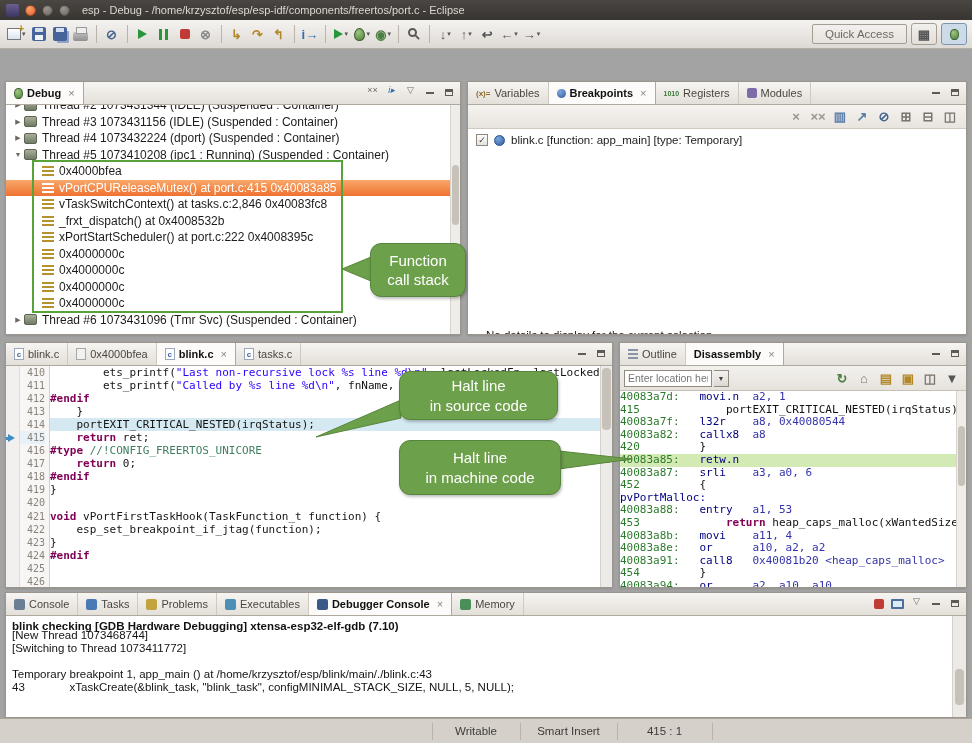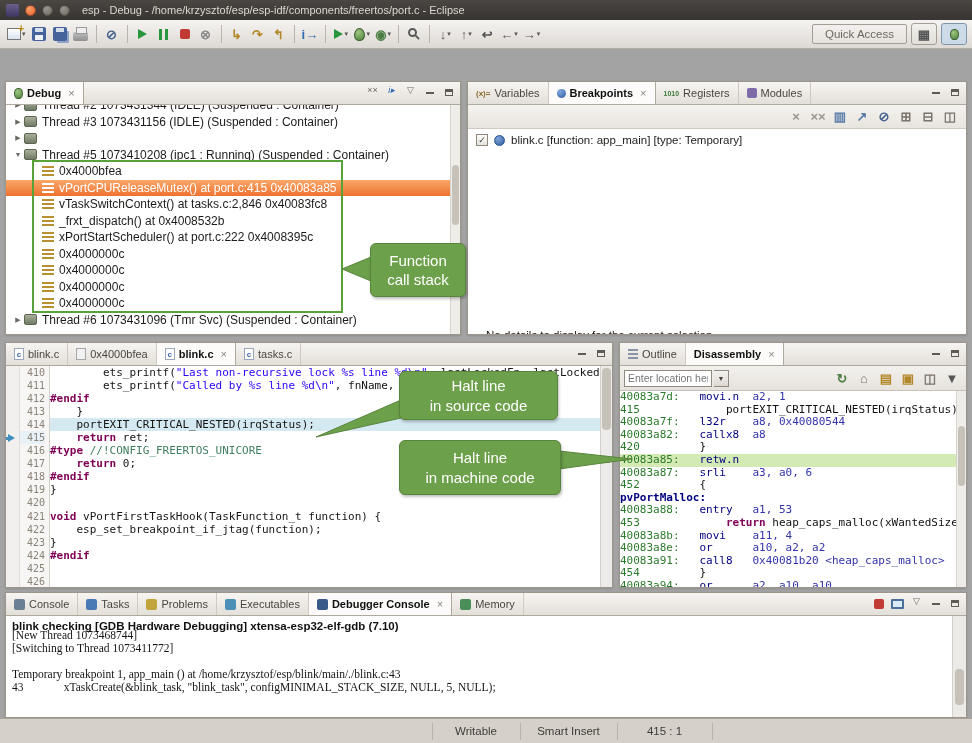--- a/index.html
+++ b/index.html
@@ -125,41 +125,41 @@
   .loc-input{width:88px;height:17px;font-size:10.5px;border:1px solid #908a81;padding:0 3px;font-family:"Liberation Sans",sans-serif;color:#333;background:#fff}
   .loc-caret{width:15px;height:17px;border:1px solid #908a81;border-left:none;background:linear-gradient(#f4f2ef,#ddd8d2);display:flex;align-items:center;justify-content:center;font-size:7px;color:#444}
   .disasm-body{position:absolute;top:48px;left:0;right:10px;bottom:0;overflow:hidden;font-family:"DejaVu Sans Mono",monospace;font-size:11px;background:#fff}
   .drow{height:12.6px;line-height:12.6px;white-space:pre;overflow:hidden}
   .drow.hl{background:#d4eab4}
   .d-addr{color:#2c7a2c}
   .d-lnum{color:#2c7a2c}
   .d-op{color:#000080}
   .d-opr{color:#3333aa}
   .d-src{color:#111}
-  .d-lbl{color:#000080;font-weight:bold}
+  .d-lbl{color:#000080;font-weight:normal}
   .d-kw{color:#7f0055;font-weight:bold}
   .d-plain{color:#111}
 
   
   .console-body{position:absolute;top:23px;left:0;right:14px;bottom:0;background:#fff;padding:4px 0 0 6px;overflow:hidden}
   .console-title{font-size:11.5px;font-weight:bold;color:#111;margin-bottom:3px}
-  .console-lines{font-family:Liberation Serif, serif;font-size:11.5px;color:#141414}
+  .console-lines{font-family:Liberation Sans, sans-serif;font-size:11.5px;color:#141414}
   .crow{height:13px;line-height:13px;white-space:pre}
   .crow:first-child{margin-top:-6px}
   .console-scroll{position:absolute;top:23px;right:0;width:14px;bottom:0;background:#eceae7;border-left:1px solid #d4d0ca}
   .console-scroll .thumb{position:absolute;left:2px;right:2px;top:52%;height:36px;background:#c6c1b9;border-radius:4px}
 
   
   .statusbar{position:absolute;left:0;top:718px;width:972px;height:25px;background:#d5d0c9;border-top:1px solid #a9a39a;font-size:11.5px;color:#3f3b36}
   .st-sep{position:absolute;top:4px;width:1px;height:17px;background:#b9b3ab}
   .st-item{position:absolute;top:6px;text-align:center}
 
   
   .overlay{position:absolute;inset:0;pointer-events:none;z-index:50}
-  .ann-box{position:absolute;background:#6da04a;border:1px solid #58853c;border-radius:6px;color:#fff;display:flex;flex-direction:column;align-items:center;justify-content:center;font-size:15px;line-height:1.3;z-index:51;pointer-events:none;box-shadow:1px 2px 3px rgba(0,0,0,.25);font-weight:500}
+  .ann-box{position:absolute;background:#6da04a;border:1px solid #58853c;border-radius:11px;color:#fff;display:flex;flex-direction:column;align-items:center;justify-content:center;font-size:15px;line-height:1.3;z-index:51;pointer-events:none;box-shadow:1px 2px 3px rgba(0,0,0,.25);font-weight:500}
   #box-callstack{left:370px;top:243px;width:96px;height:54px}
   #box-haltsrc{left:399px;top:371px;width:159px;height:49px}
   #box-haltmach{left:399px;top:440px;width:162px;height:55px}
 </style>
 </head>
 <body>
 
 <div class="app">
 
   <div class="titlebar">
@@ -295,20 +295,21 @@
           <span class="ttext">Thread #2 1073431344 (IDLE) (Suspended : Container)</span>
         </div>
         <div class="trow thread">
           <span class="expander">▶</span>
           <span class="ticon th-ic"></span>
           <span class="ttext">Thread #3 1073431156 (IDLE) (Suspended : Container)</span>
         </div>
         <div class="trow thread">
           <span class="expander">▶</span>
           <span class="ticon th-ic"></span>
+          <span class="ttext">Thread #4 1073432224 (dport) (Suspended : Container)</span>
         </div>
         <div class="trow thread">
           <span class="expander">▼</span>
           <span class="ticon th-ic"></span>
           <span class="ttext">Thread #5 1073410208 (ipc1 : Running) (Suspended : Container)</span>
         </div>
         <div class="trow frame">
           <span class="expander"></span>
           <span class="ticon fr-ic"></span>
           <span class="ttext">0x4000bfea</span>

